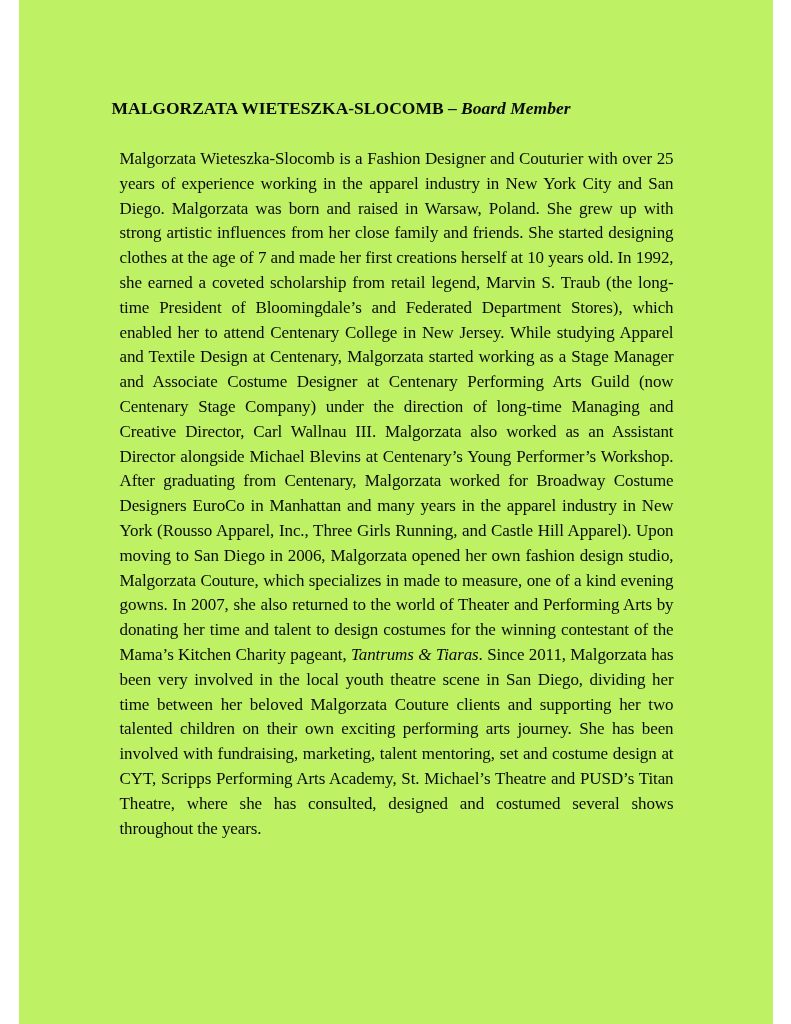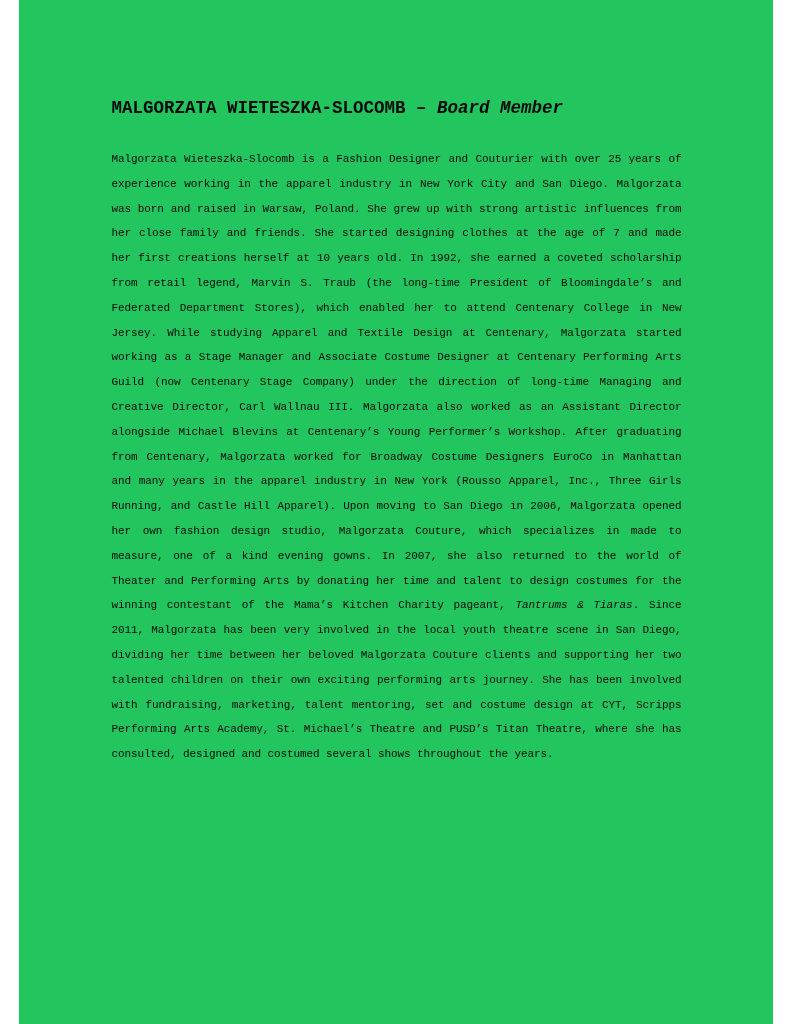--- a/index.html
+++ b/index.html
@@ -5,40 +5,40 @@
   html, body {
     margin: 0;
     padding: 0;
     background: #ffffff;
   }
   .page {
     position: relative;
     width: 754px;
     height: 1024px;
     margin: 0 auto;
-    background: #22c55e;
+    background: #bef264;
     box-sizing: border-box;
     padding: 98px 91px 0 93px;
     overflow: hidden;
-    font-family: Liberation Mono, monospace;
+    font-family: Liberation Serif, serif;
     color: #0a0a0a;
   }
   .heading {
     font-size: 17.5px;
     font-weight: bold;
     line-height: 21px;
     margin: 0 0 28px 0;
     white-space: nowrap;
   }
   .heading .h-role {
     font-style: italic;
   }
   .bio {
-    margin: 0;
-    font-size: 11px;
+    margin: 8px;
+    font-size: 17px;
     line-height: 24.8px;
     text-align: justify;
     letter-spacing: -0.1px;
     hyphens: none;
     -webkit-hyphens: none;
   }
   .bio .italic {
     font-style: italic;
   }
 </style>

